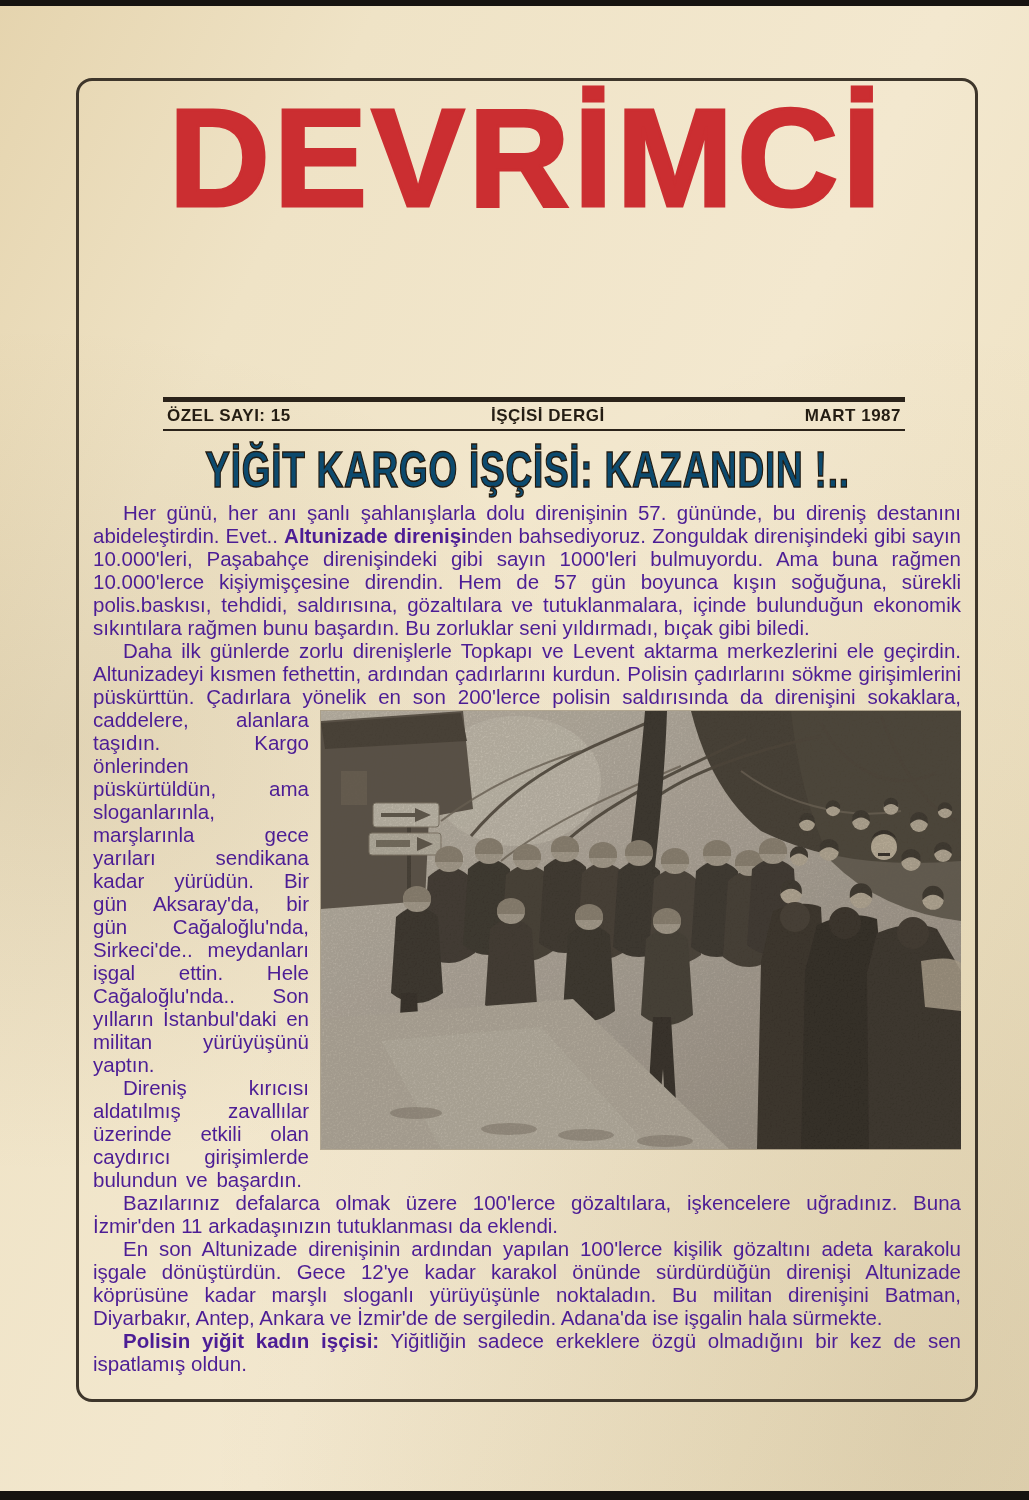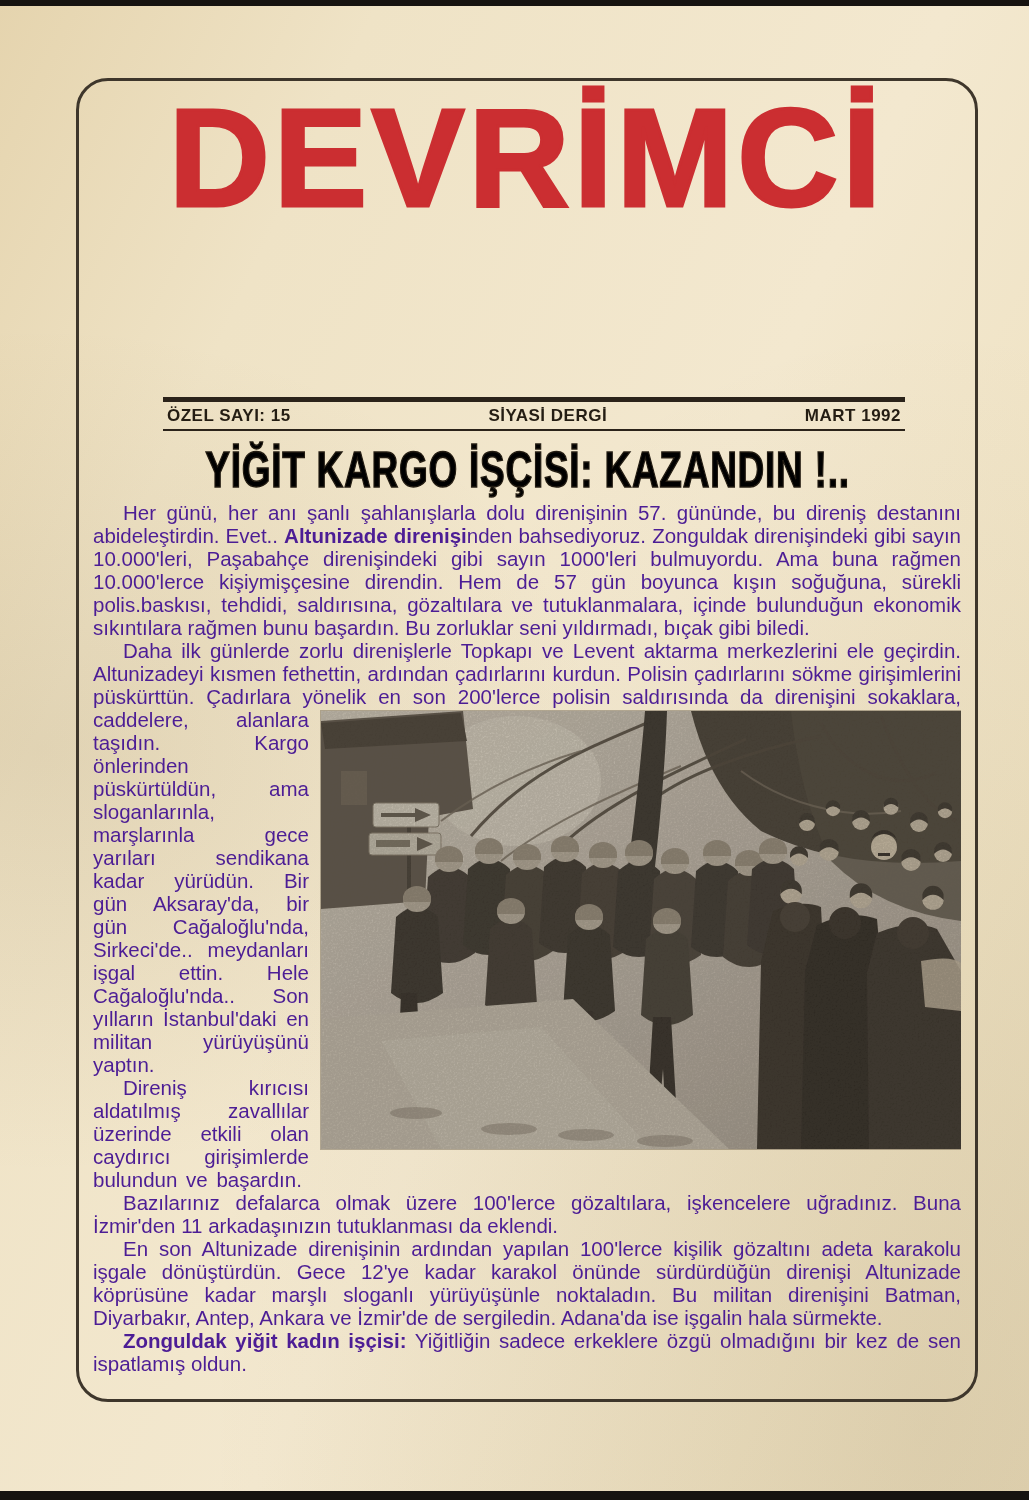--- a/index.html
+++ b/index.html
@@ -9,36 +9,36 @@
     background:
       radial-gradient(ellipse at 90% 95%, rgba(90,70,35,0.10), transparent 55%),
       radial-gradient(ellipse at 4% 50%, rgba(120,95,45,0.12), transparent 40%),
       linear-gradient(115deg,#e5d4ae 0%,#efe3c6 22%,#f3e8cf 55%,#eee1c1 82%,#e8dab8 100%);
   }
   .edge-strip{position:absolute;left:0;right:0;background:#161310;}
   .edge-strip.top{top:0;height:6px;}
   .edge-strip.bottom{bottom:0;height:9px;}
   .frame{
     position:absolute;left:76px;top:78px;width:896px;height:1318px;
-    border:3px solid #3e362b;border-radius:32px;
+    border:3px solid #3e362b;border-radius:16px;
   }
   
   .masthead{position:absolute;top:2px;left:0;right:0;text-align:center;color:#cb2e31;font-weight:bold;}
   .masthead .t1{font-size:140px;line-height:150px;letter-spacing:4px;-webkit-text-stroke:3px #cb2e31;}
   .masthead .t2{font-size:140px;line-height:136px;letter-spacing:-4px;-webkit-text-stroke:3px #cb2e31;}
   
   .info-bar{
     position:absolute;top:316px;left:84px;right:70px;
     border-top:5px solid #2b231a;border-bottom:2px solid #2b231a;
     display:flex;justify-content:space-between;align-items:center;
     padding:4px 4px 3px 4px;
     font-size:17px;font-weight:bold;color:#241d13;letter-spacing:0.5px;gap:6px;
   }
   
-  .headline{position:absolute;top:360px;left:0;right:0;text-align:center;color:#000000;white-space:nowrap;}
+  .headline{position:absolute;top:360px;left:0;right:0;text-align:center;color:#0c4a6e;white-space:nowrap;}
   .headline span{
     display:inline-block;font-size:50px;font-weight:bold;letter-spacing:1px;
     -webkit-text-stroke:1.5px #221b11;transform:scaleX(0.74);transform-origin:50% 50%;
   }
   
   .article{
     position:absolute;top:420px;left:14px;right:14px;bottom:4px;overflow:hidden;
     font-family:Liberation Sans, sans-serif;font-size:20.5px;line-height:23px;
     text-align:justify;color:#4c1d95;
   }
@@ -60,22 +60,22 @@
 <div class="edge-strip bottom"></div>
 
 <div class="frame">
 
   <div class="masthead">
     <div class="t1">DEVRİMCİ</div>
   </div>
 
   <div class="info-bar">
     <span>ÖZEL SAYI: 15</span>
-    <span>SİYASİ DERGİ</span>
-    <span>MART 1992</span>
+    <span>İŞÇİSİ DERGİ</span>
+    <span>MART 1987</span>
   </div>
 
   <div class="headline">
     <span>YİĞİT KARGO İŞÇİSİ: KAZANDIN !..</span>
   </div>
 
   <div class="article">
 
     <p><span>Her günü, her anı şanlı şahlanışlarla dolu direnişinin 57. gününde, bu direniş destanını abideleştirdin. Evet.. </span><b>Altunizade direnişi</b><span>nden bahsediyoruz. Zonguldak direnişindeki gibi sayın 10.000'leri, Paşabahçe direnişindeki gibi sayın 1000'leri bulmuyordu. Ama buna rağmen 10.000'lerce kişiymişçesine direndin. Hem de 57 gün boyunca kışın soğuğuna, sürekli polis.baskısı, tehdidi, saldırısına, gözaltılara ve tutuklanmalara, içinde bulunduğun ekonomik sıkıntılara rağmen bunu başardın. Bu zorluklar seni yıldırmadı, bıçak gibi biledi.</span></p>
 
@@ -190,16 +190,16 @@
     </svg>
         </span><span class="narrow">sokaklara, caddelere, alanlara taşıdın. Kargo önlerinden püskürtüldün, ama sloganlarınla, marşlarınla gece yarıları sendikana kadar yürüdün. Bir gün Aksaray'da, bir gün Cağaloğlu'nda, Sirkeci'de.. meydanları işgal ettin. Hele Cağaloğlu'nda.. Son yılların İstanbul'daki en militan yürüyüşünü yaptın.</span></p>
 
     <p class="narrow">Direniş kırıcısı aldatılmış zavallılar üzerinde etkili olan caydırıcı girişimlerde bulundun ve başardın.</p>
 
     <p class="clear">Bazılarınız defalarca olmak üzere 100'lerce gözaltılara, işkencelere uğradınız. Buna İzmir'den 11 arkadaşınızın tutuklanması da eklendi.</p>
 
     <p>En son Altunizade direnişinin ardından yapılan 100'lerce kişilik gözaltını adeta karakolu işgale dönüştürdün. Gece 12'ye kadar karakol önünde sürdürdüğün direnişi Altunizade köprüsüne kadar marşlı sloganlı yürüyüşünle noktaladın. Bu militan direnişini Batman, Diyarbakır, Antep, Ankara ve İzmir'de de sergiledin. Adana'da ise işgalin hala sürmekte.</p>
 
 
-    <p><b>Zonguldak yiğit kadın işçisi:</b><span> Yiğitliğin sadece erkeklere özgü olmadığını bir kez de sen ispatlamış oldun.</span></p>
+    <p><b>Polisin yiğit kadın işçisi:</b><span> Yiğitliğin sadece erkeklere özgü olmadığını bir kez de sen ispatlamış oldun.</span></p>
 
   </div>
 </div>
 
 </body></html>

